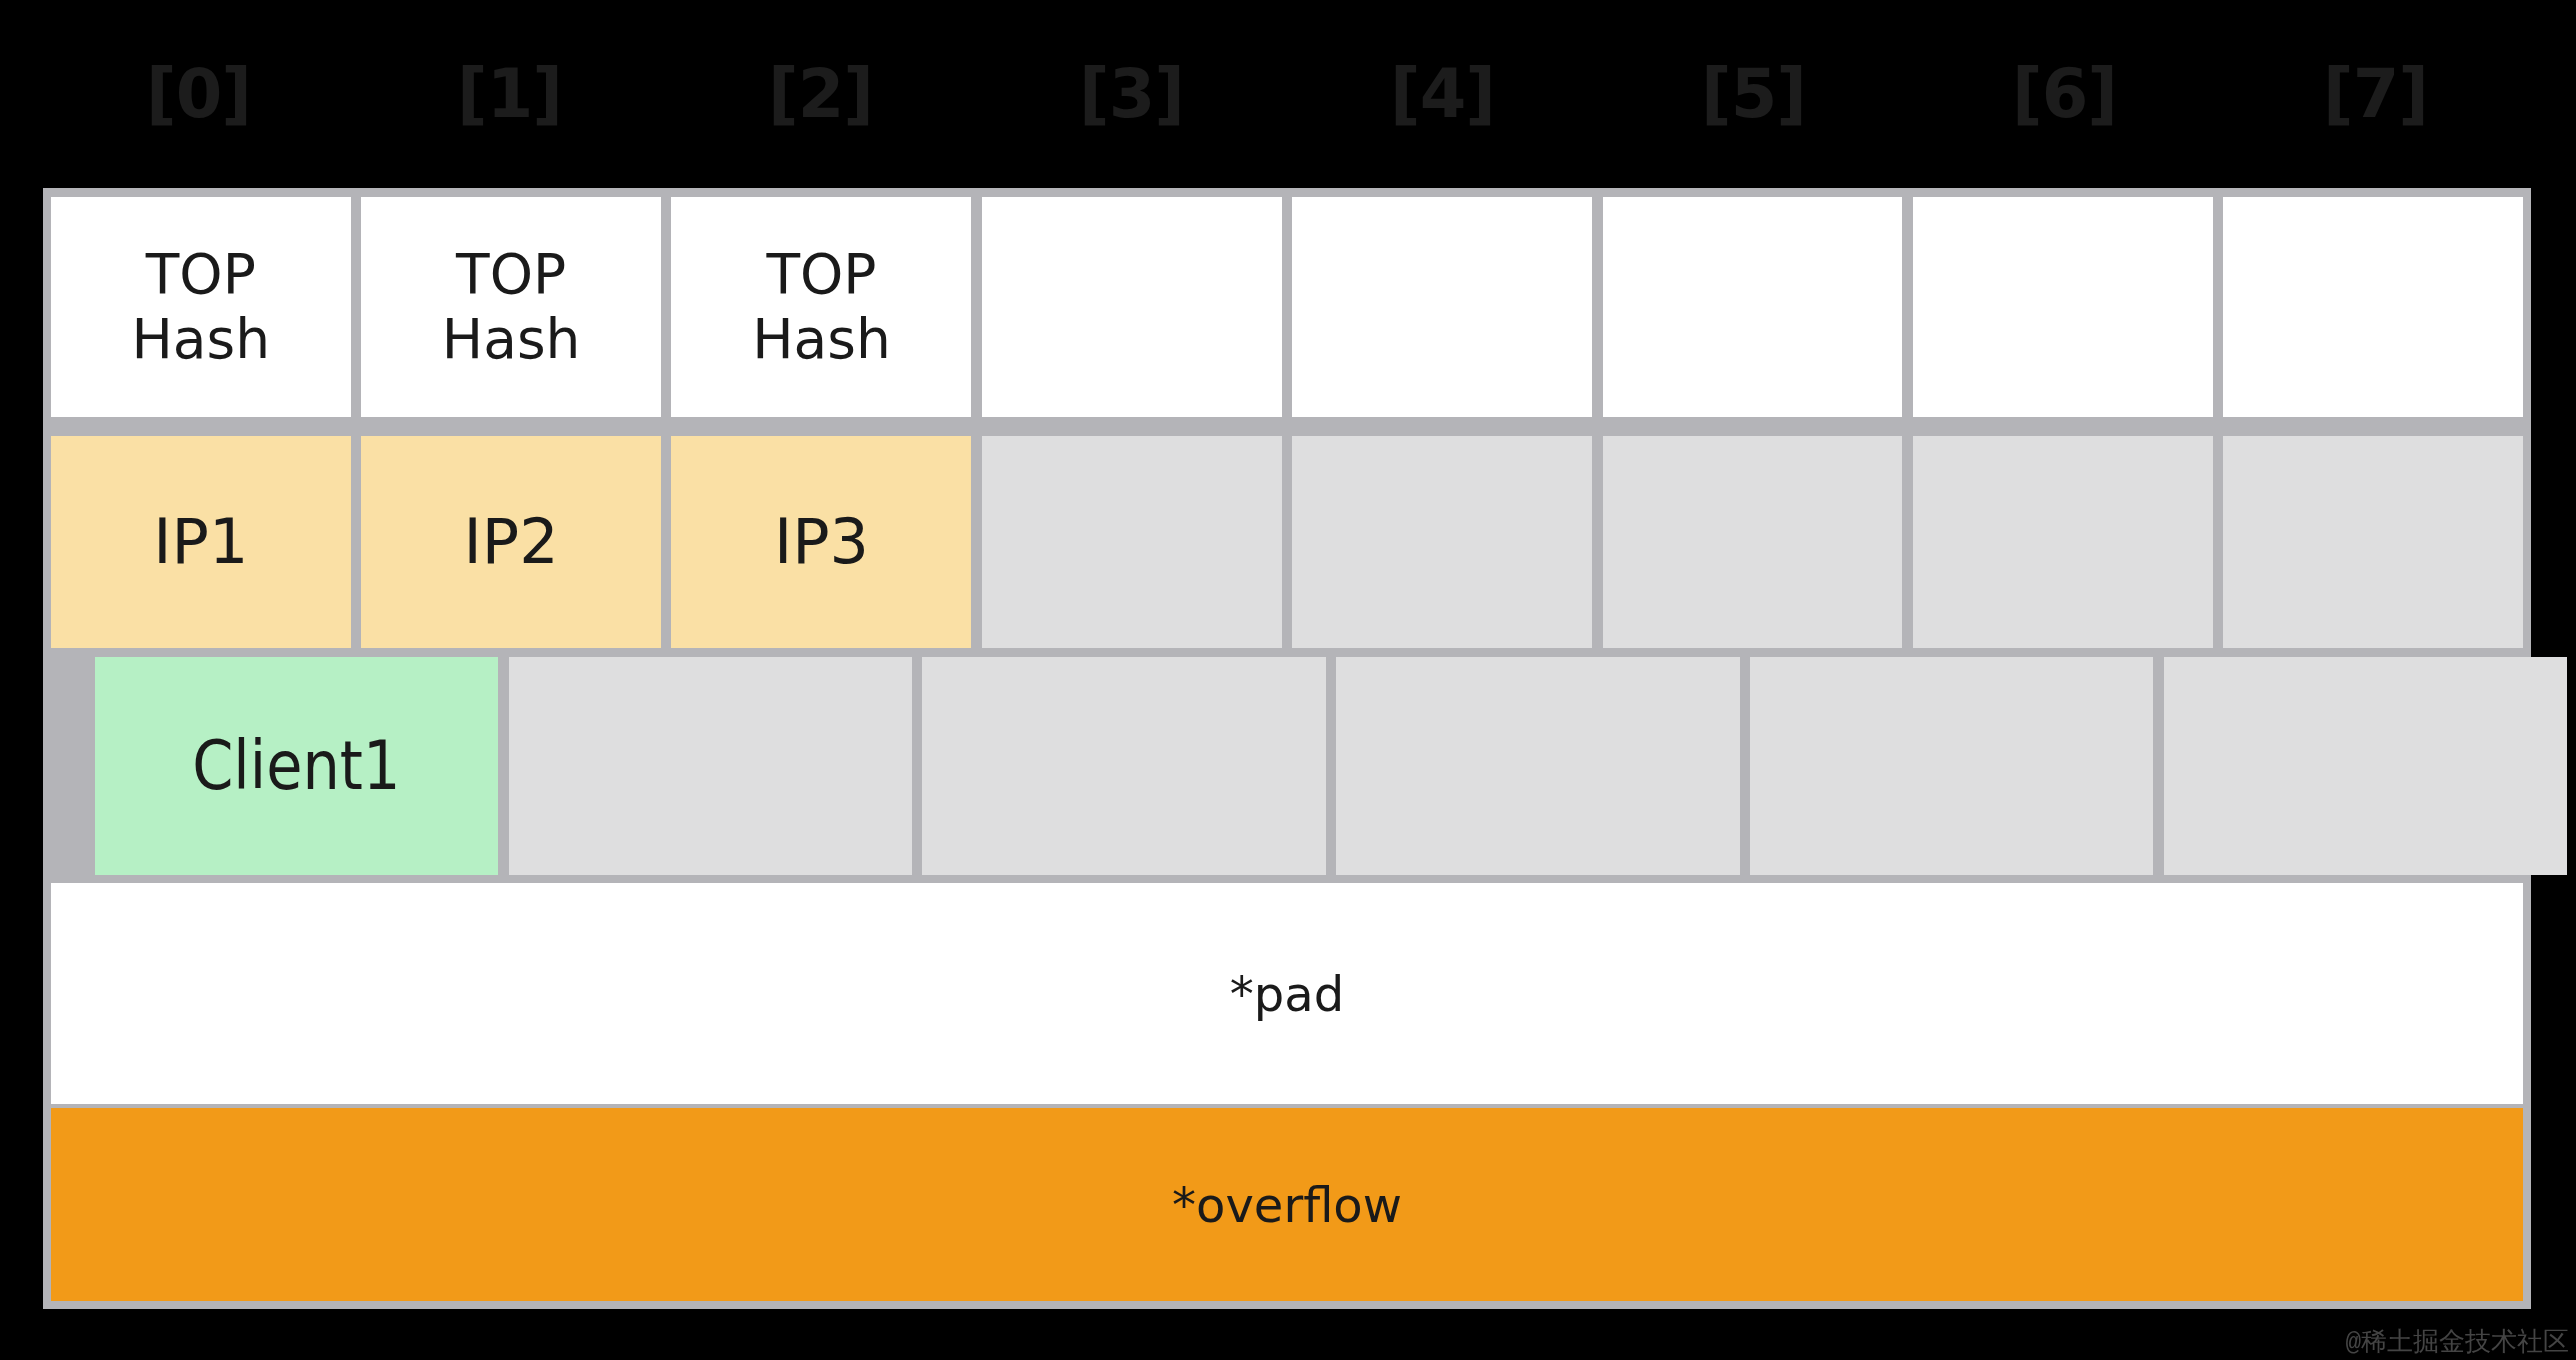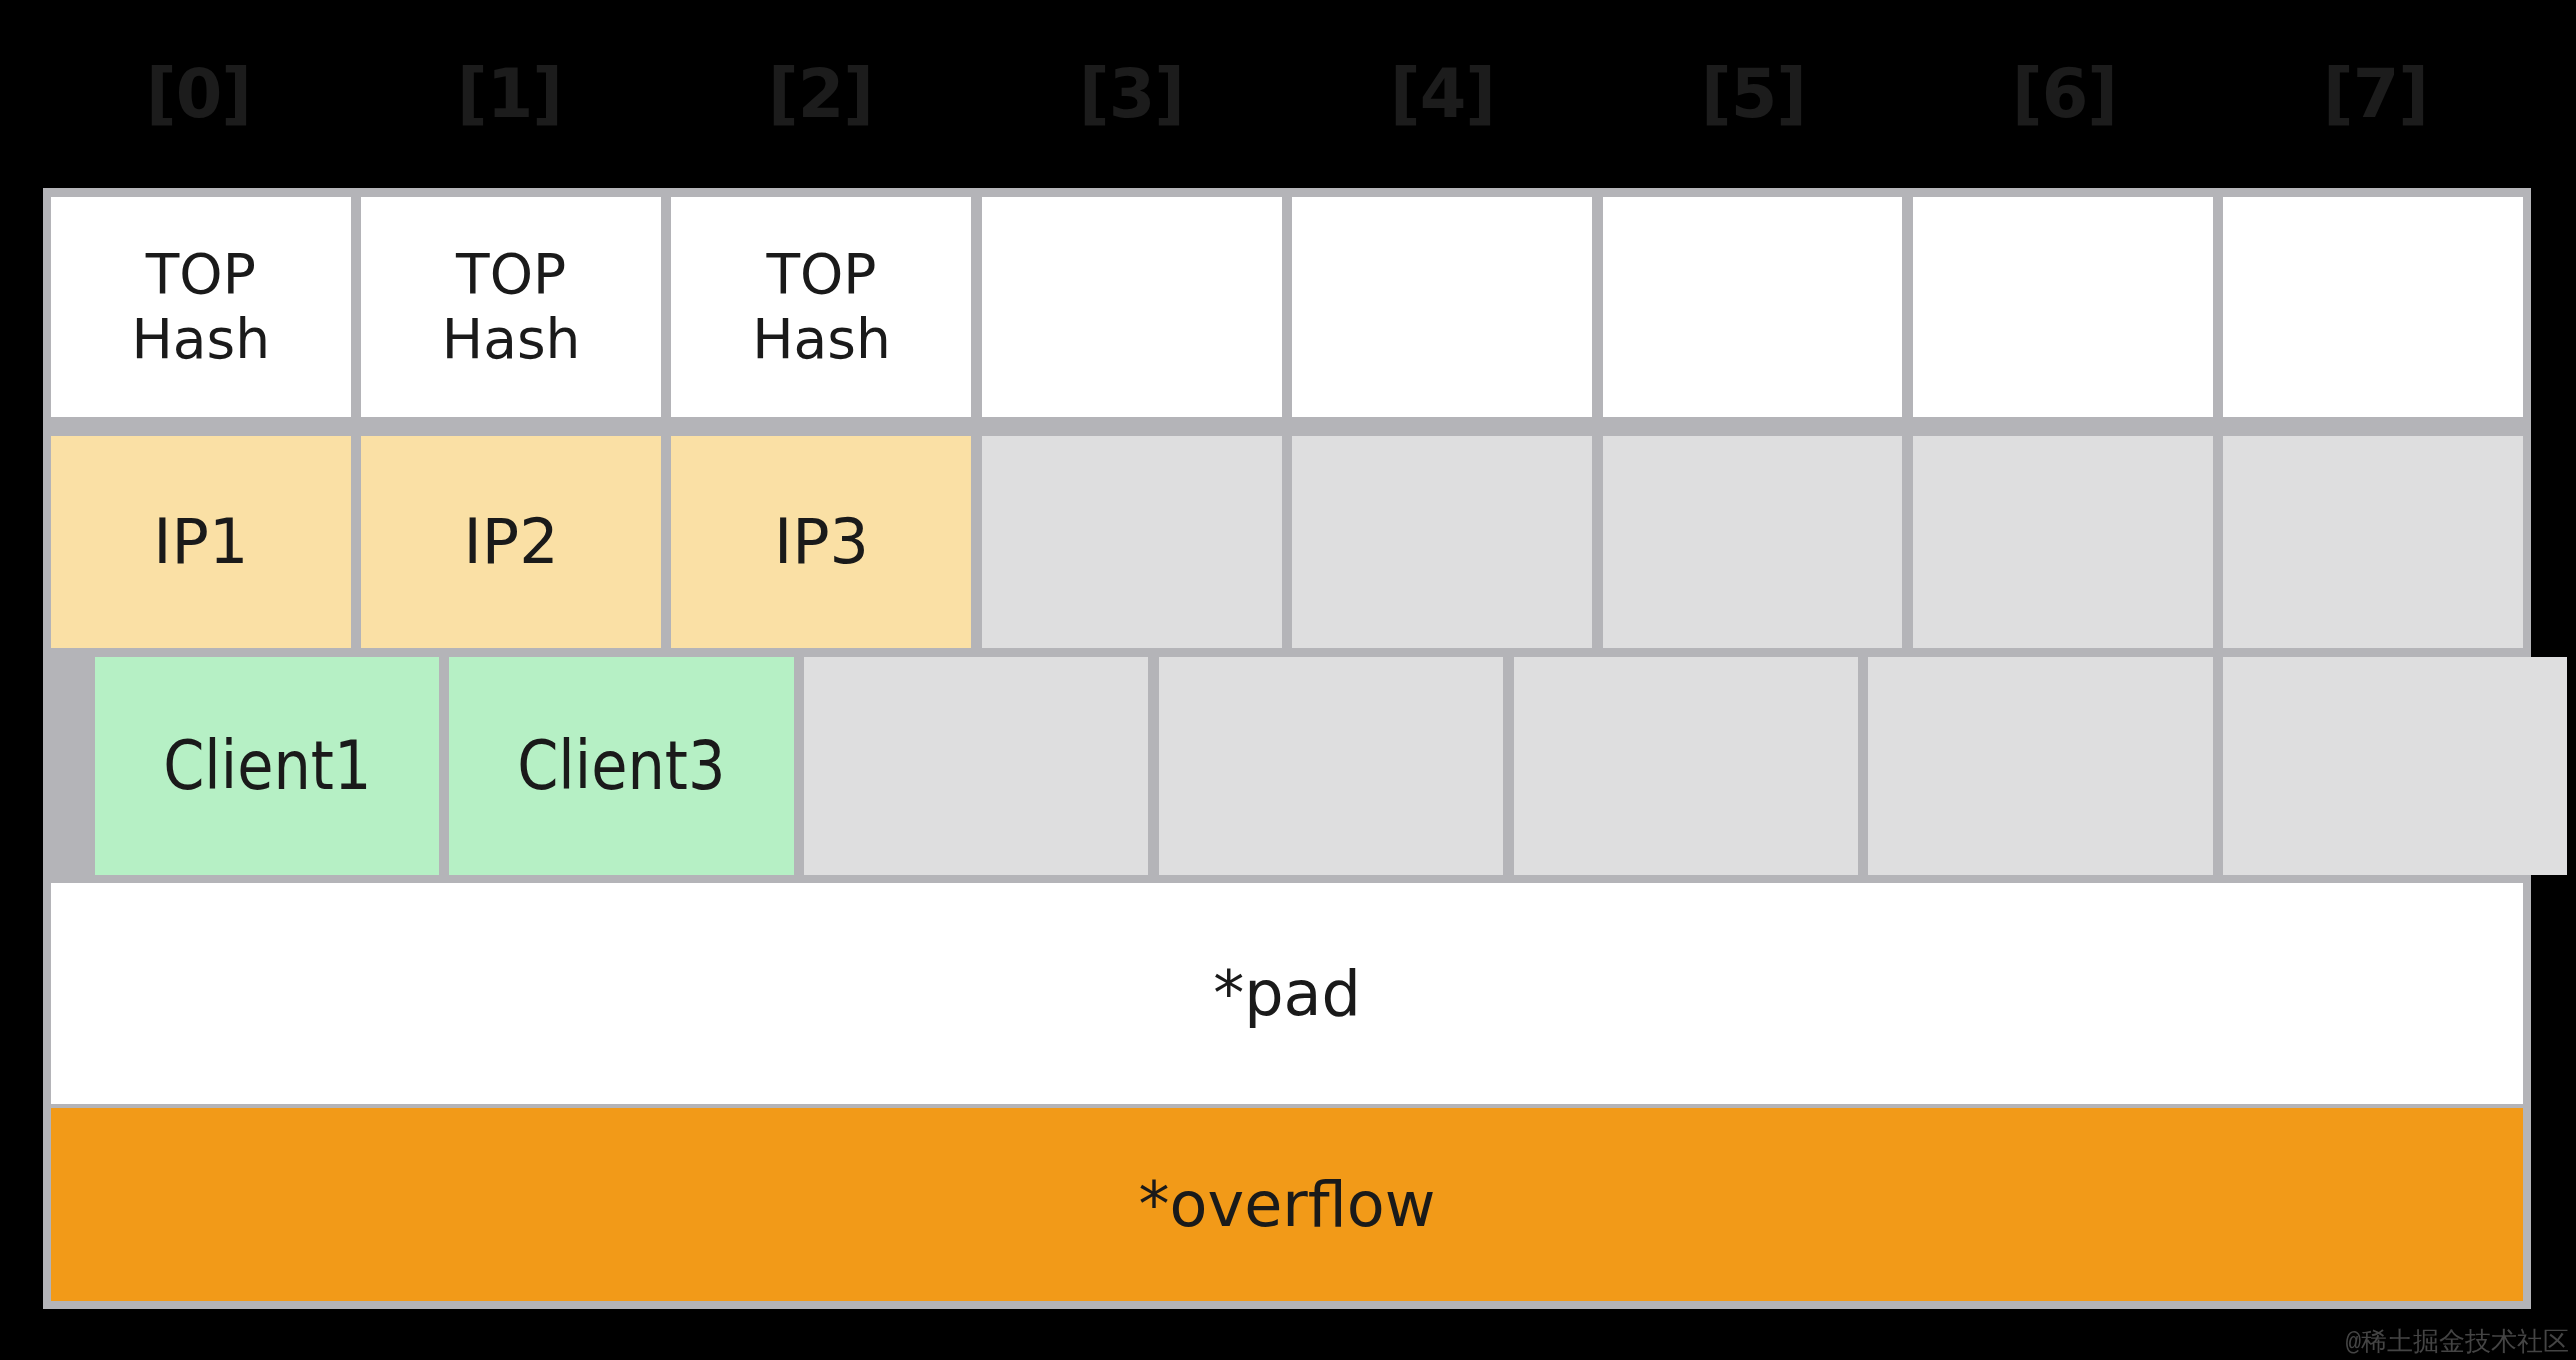--- a/index.html
+++ b/index.html
@@ -96,21 +96,21 @@
   }
 
   
   .bar-row {
     width: 100%;
     box-sizing: border-box;
     display: flex;
     align-items: center;
     justify-content: center;
     color: #1a1a1a;
-    font-size: 62px;
+    font-size: 48px;
     line-height: 1;
   }
   .bar-pad {
     height: 222px;
     background: #ffffff;
     margin: 0 7.8px 4.3px 7.8px;
     width: calc(100% - 15.5px);
   }
   .bar-overflow {
     height: 194px;
@@ -179,23 +179,20 @@
       <div class="cell cell-empty"></div>
       <div class="cell cell-empty"></div>
       <div class="cell cell-empty"></div>
       <div class="cell cell-empty"></div>
       <div class="cell cell-empty"></div>
     </div>
   <div class="grid-row row-values">
       <div class="cell cell-value">
         <span class="cell-line">Client1</span>
       </div>
-      <div class="cell cell-value">
-        <span class="cell-line">Client3</span>
-      </div>
       <div class="cell cell-empty"></div>
       <div class="cell cell-empty"></div>
       <div class="cell cell-empty"></div>
       <div class="cell cell-empty"></div>
       <div class="cell cell-empty"></div>
     </div>
   <div class="bar-row bar-pad">
     <span>*pad</span>
   </div>
   <div class="bar-row bar-overflow">

